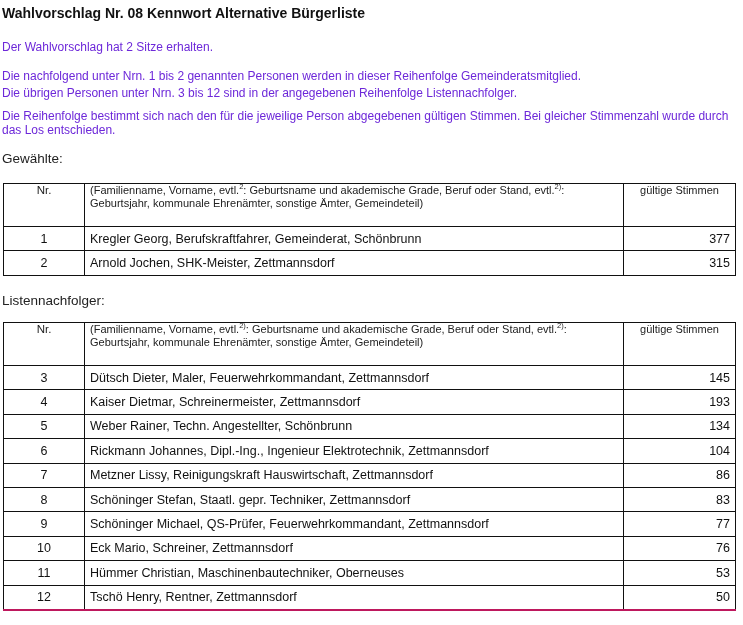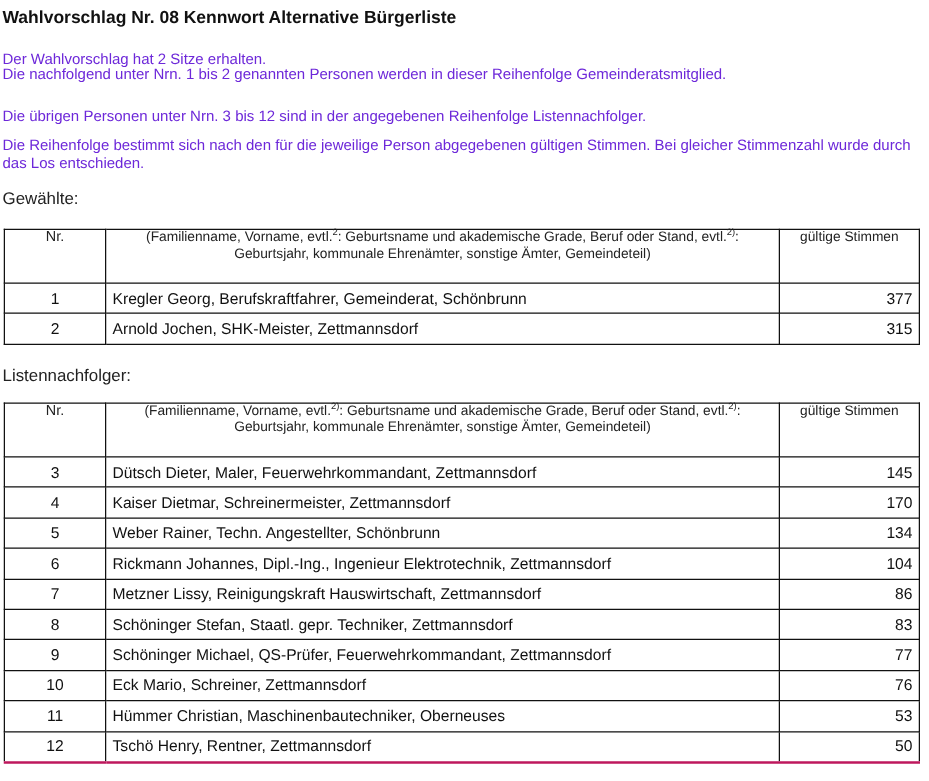--- a/index.html
+++ b/index.html
@@ -24,35 +24,35 @@
     border-collapse: collapse; table-layout: fixed;
     font-size: 12.5px; color: #111;
   }
   table.list td, table.list th {
     border: 1px solid #111; padding: 0 5px; font-weight: normal; margin-top: 14px;
   }
   table.list col.c1 { width: 81px; }
   table.list col.c3 { width: 112px; }
   .hdr th { height: 42px; vertical-align: top; padding-top: 5px; font-size: 11px; line-height: 13px; color: #222; }
   .hdr th.nr { text-align: center; font-size: 11.5px; }
-  .hdr th.desc { text-align: center; }
+  .hdr th.desc { text-align: left; }
   .hdr th.votes { text-align: center; }
   .hdr sup { font-size: 7.5px; line-height: 0; }
   tr.row td { height: 23.4px; }
   td.nr { text-align: center; }
   td.votes { text-align: right; padding-right: 4px; }
   table.open tr:last-child td { border-bottom: 2px solid #be185d; }
 </style>
 </head>
 <body>
 
 <div class="title">Wahlvorschlag Nr. 08 Kennwort Alternative Bürgerliste</div>
 
 <div class="para" style="top:40px;">Der Wahlvorschlag hat 2 Sitze erhalten.</div>
-<div class="para" style="top:52px;">Die nachfolgend unter Nrn. 1 bis 2 genannten Personen werden in dieser Reihenfolge Gemeinderatsmitglied.</div>
+<div class="para" style="top:69px;">Die nachfolgend unter Nrn. 1 bis 2 genannten Personen werden in dieser Reihenfolge Gemeinderatsmitglied.</div>
 <div class="para" style="top:86px;">Die übrigen Personen unter Nrn. 3 bis 12 sind in der angegebenen Reihenfolge Listennachfolger.</div>
 <div class="para" style="top:109px;">Die Reihenfolge bestimmt sich nach den für die jeweilige Person abgegebenen gültigen Stimmen. Bei gleicher Stimmenzahl wurde durch das Los entschieden.</div>
 
 <div class="section-label" style="top:151px;">Gewählte:</div>
 
 <table class="list" style="top:183px;">
   <colgroup>
       <col class="c1">
       <col class="c2">
       <col class="c3">
@@ -91,21 +91,21 @@
     <th class="votes">gültige Stimmen</th>
   </tr>
   <tr class="row">
     <td class="nr">3</td>
     <td>Dütsch Dieter, Maler, Feuerwehrkommandant, Zettmannsdorf</td>
     <td class="votes">145</td>
   </tr>
   <tr class="row">
     <td class="nr">4</td>
     <td>Kaiser Dietmar, Schreinermeister, Zettmannsdorf</td>
-    <td class="votes">170</td>
+    <td class="votes">193</td>
   </tr>
   <tr class="row">
     <td class="nr">5</td>
     <td>Weber Rainer, Techn. Angestellter, Schönbrunn</td>
     <td class="votes">134</td>
   </tr>
   <tr class="row">
     <td class="nr">6</td>
     <td>Rickmann Johannes, Dipl.-Ing., Ingenieur Elektrotechnik, Zettmannsdorf</td>
     <td class="votes">104</td>

